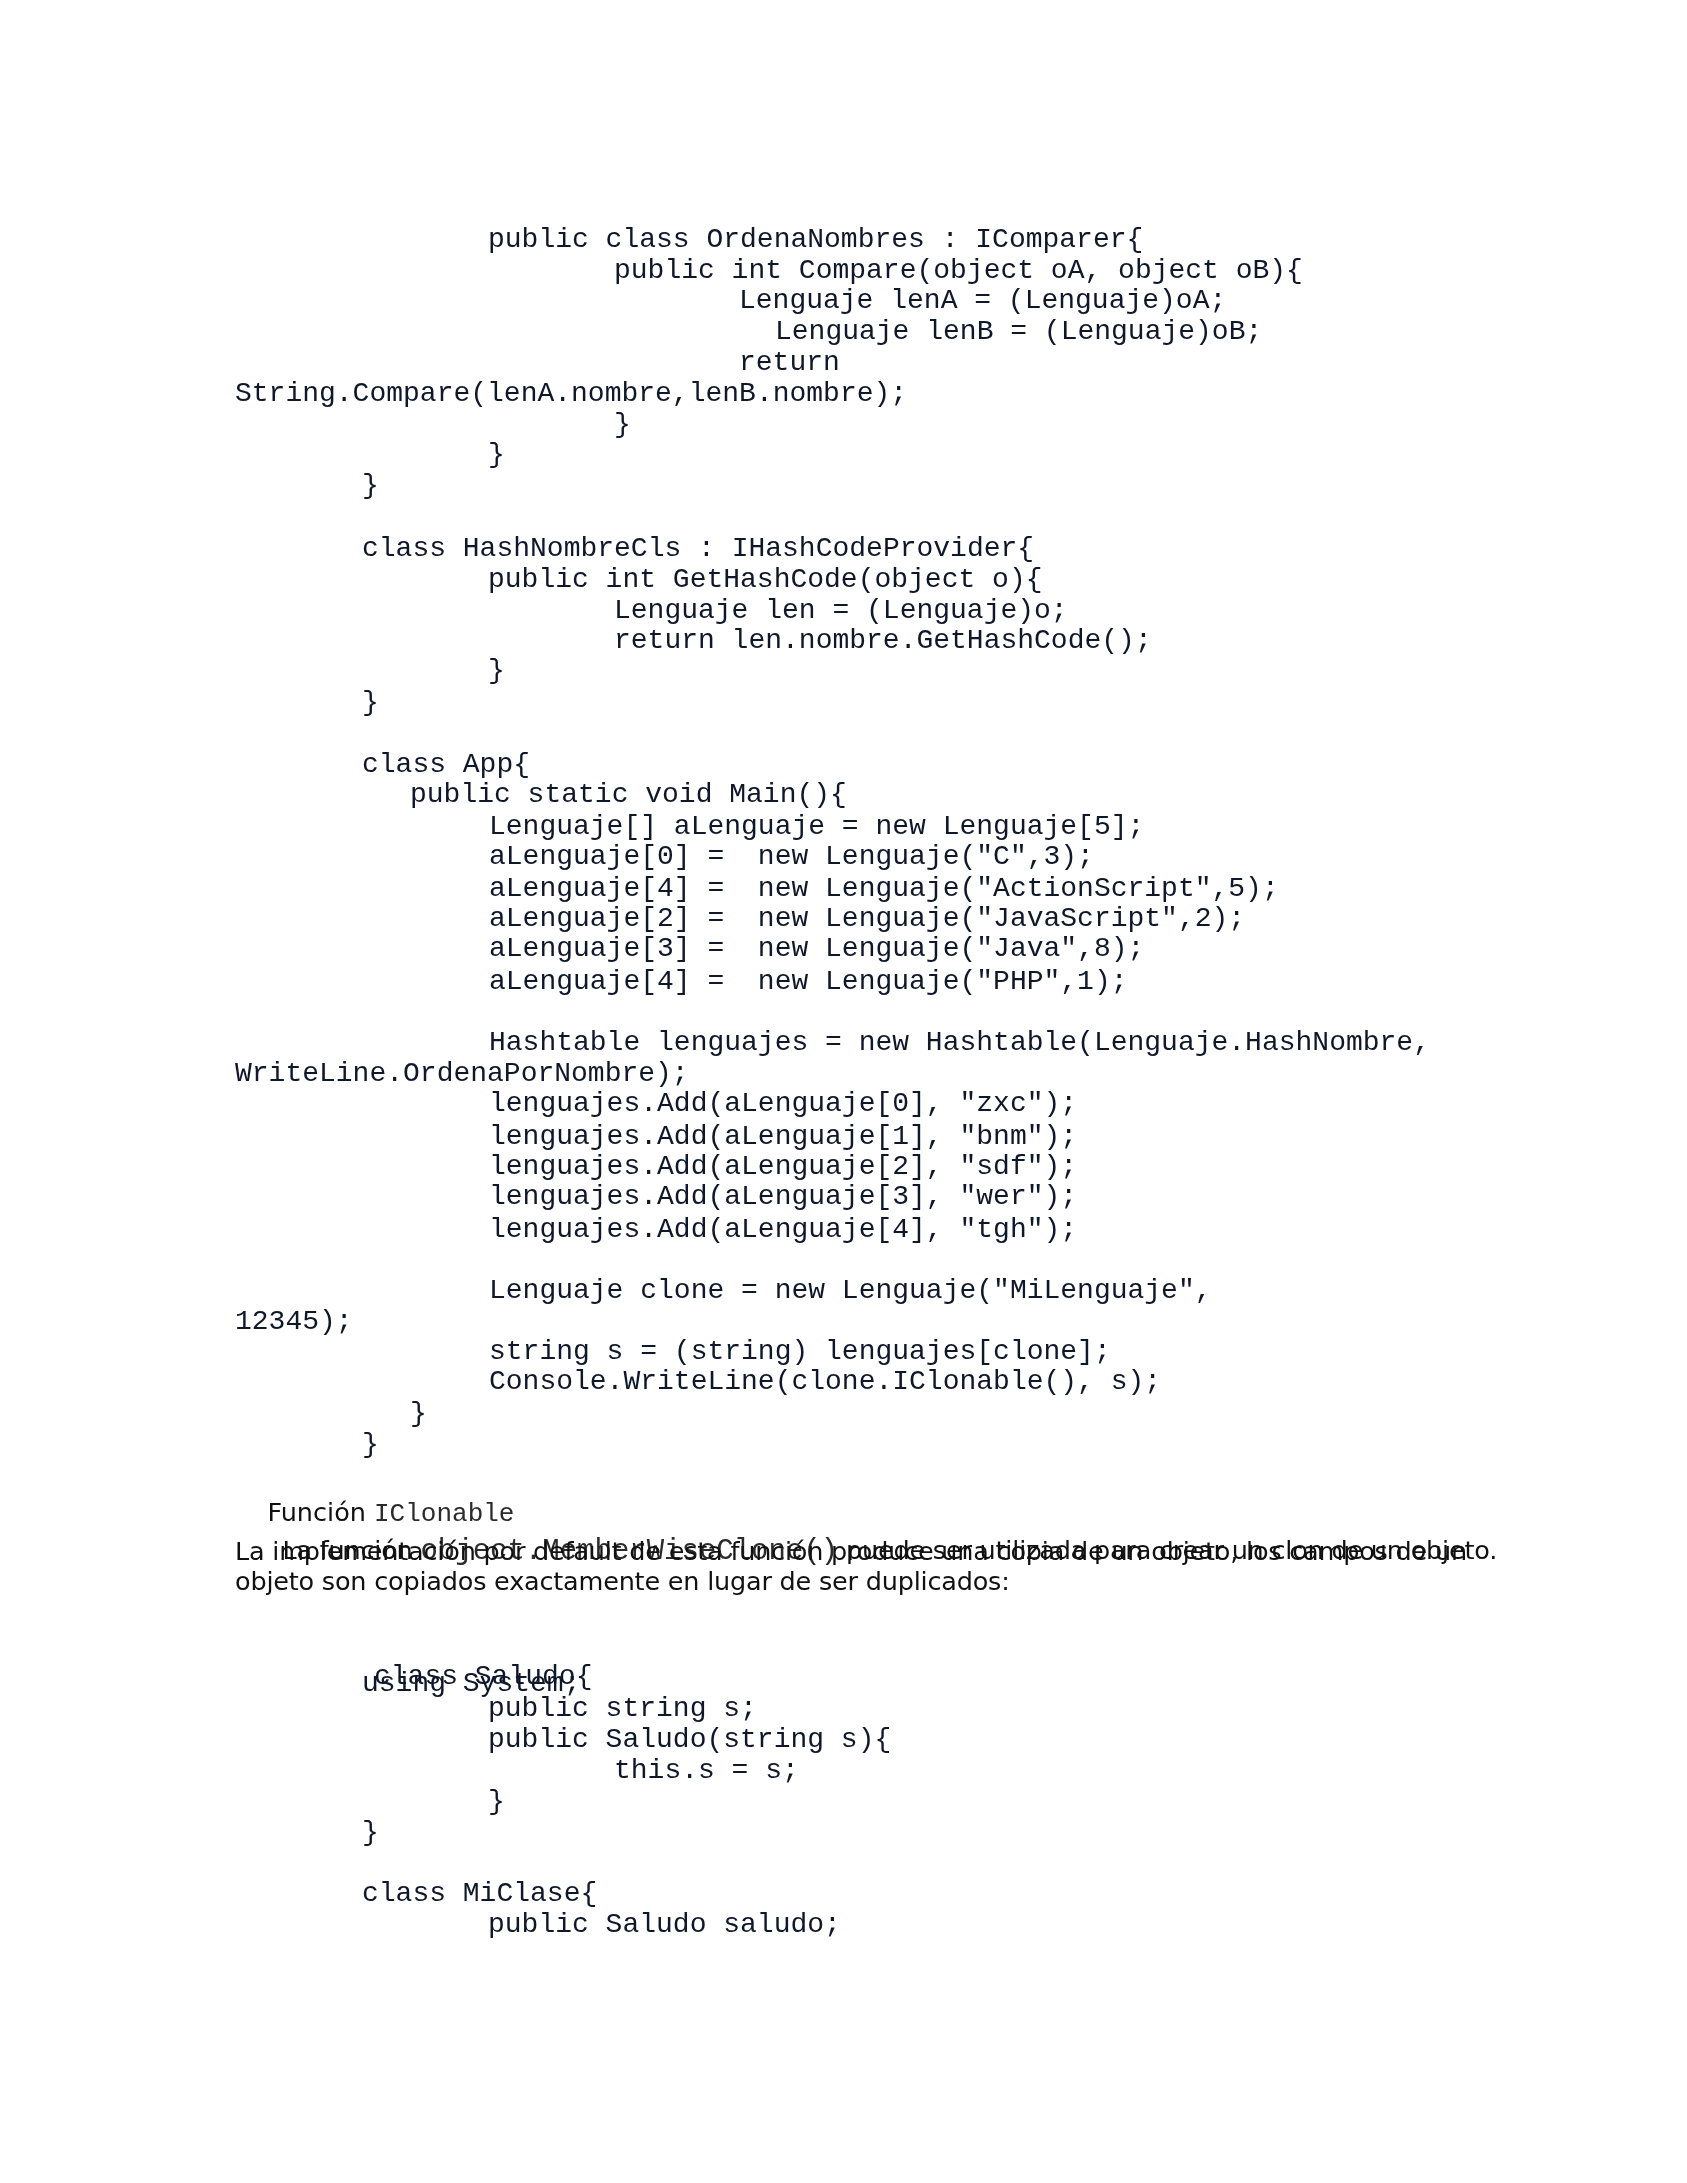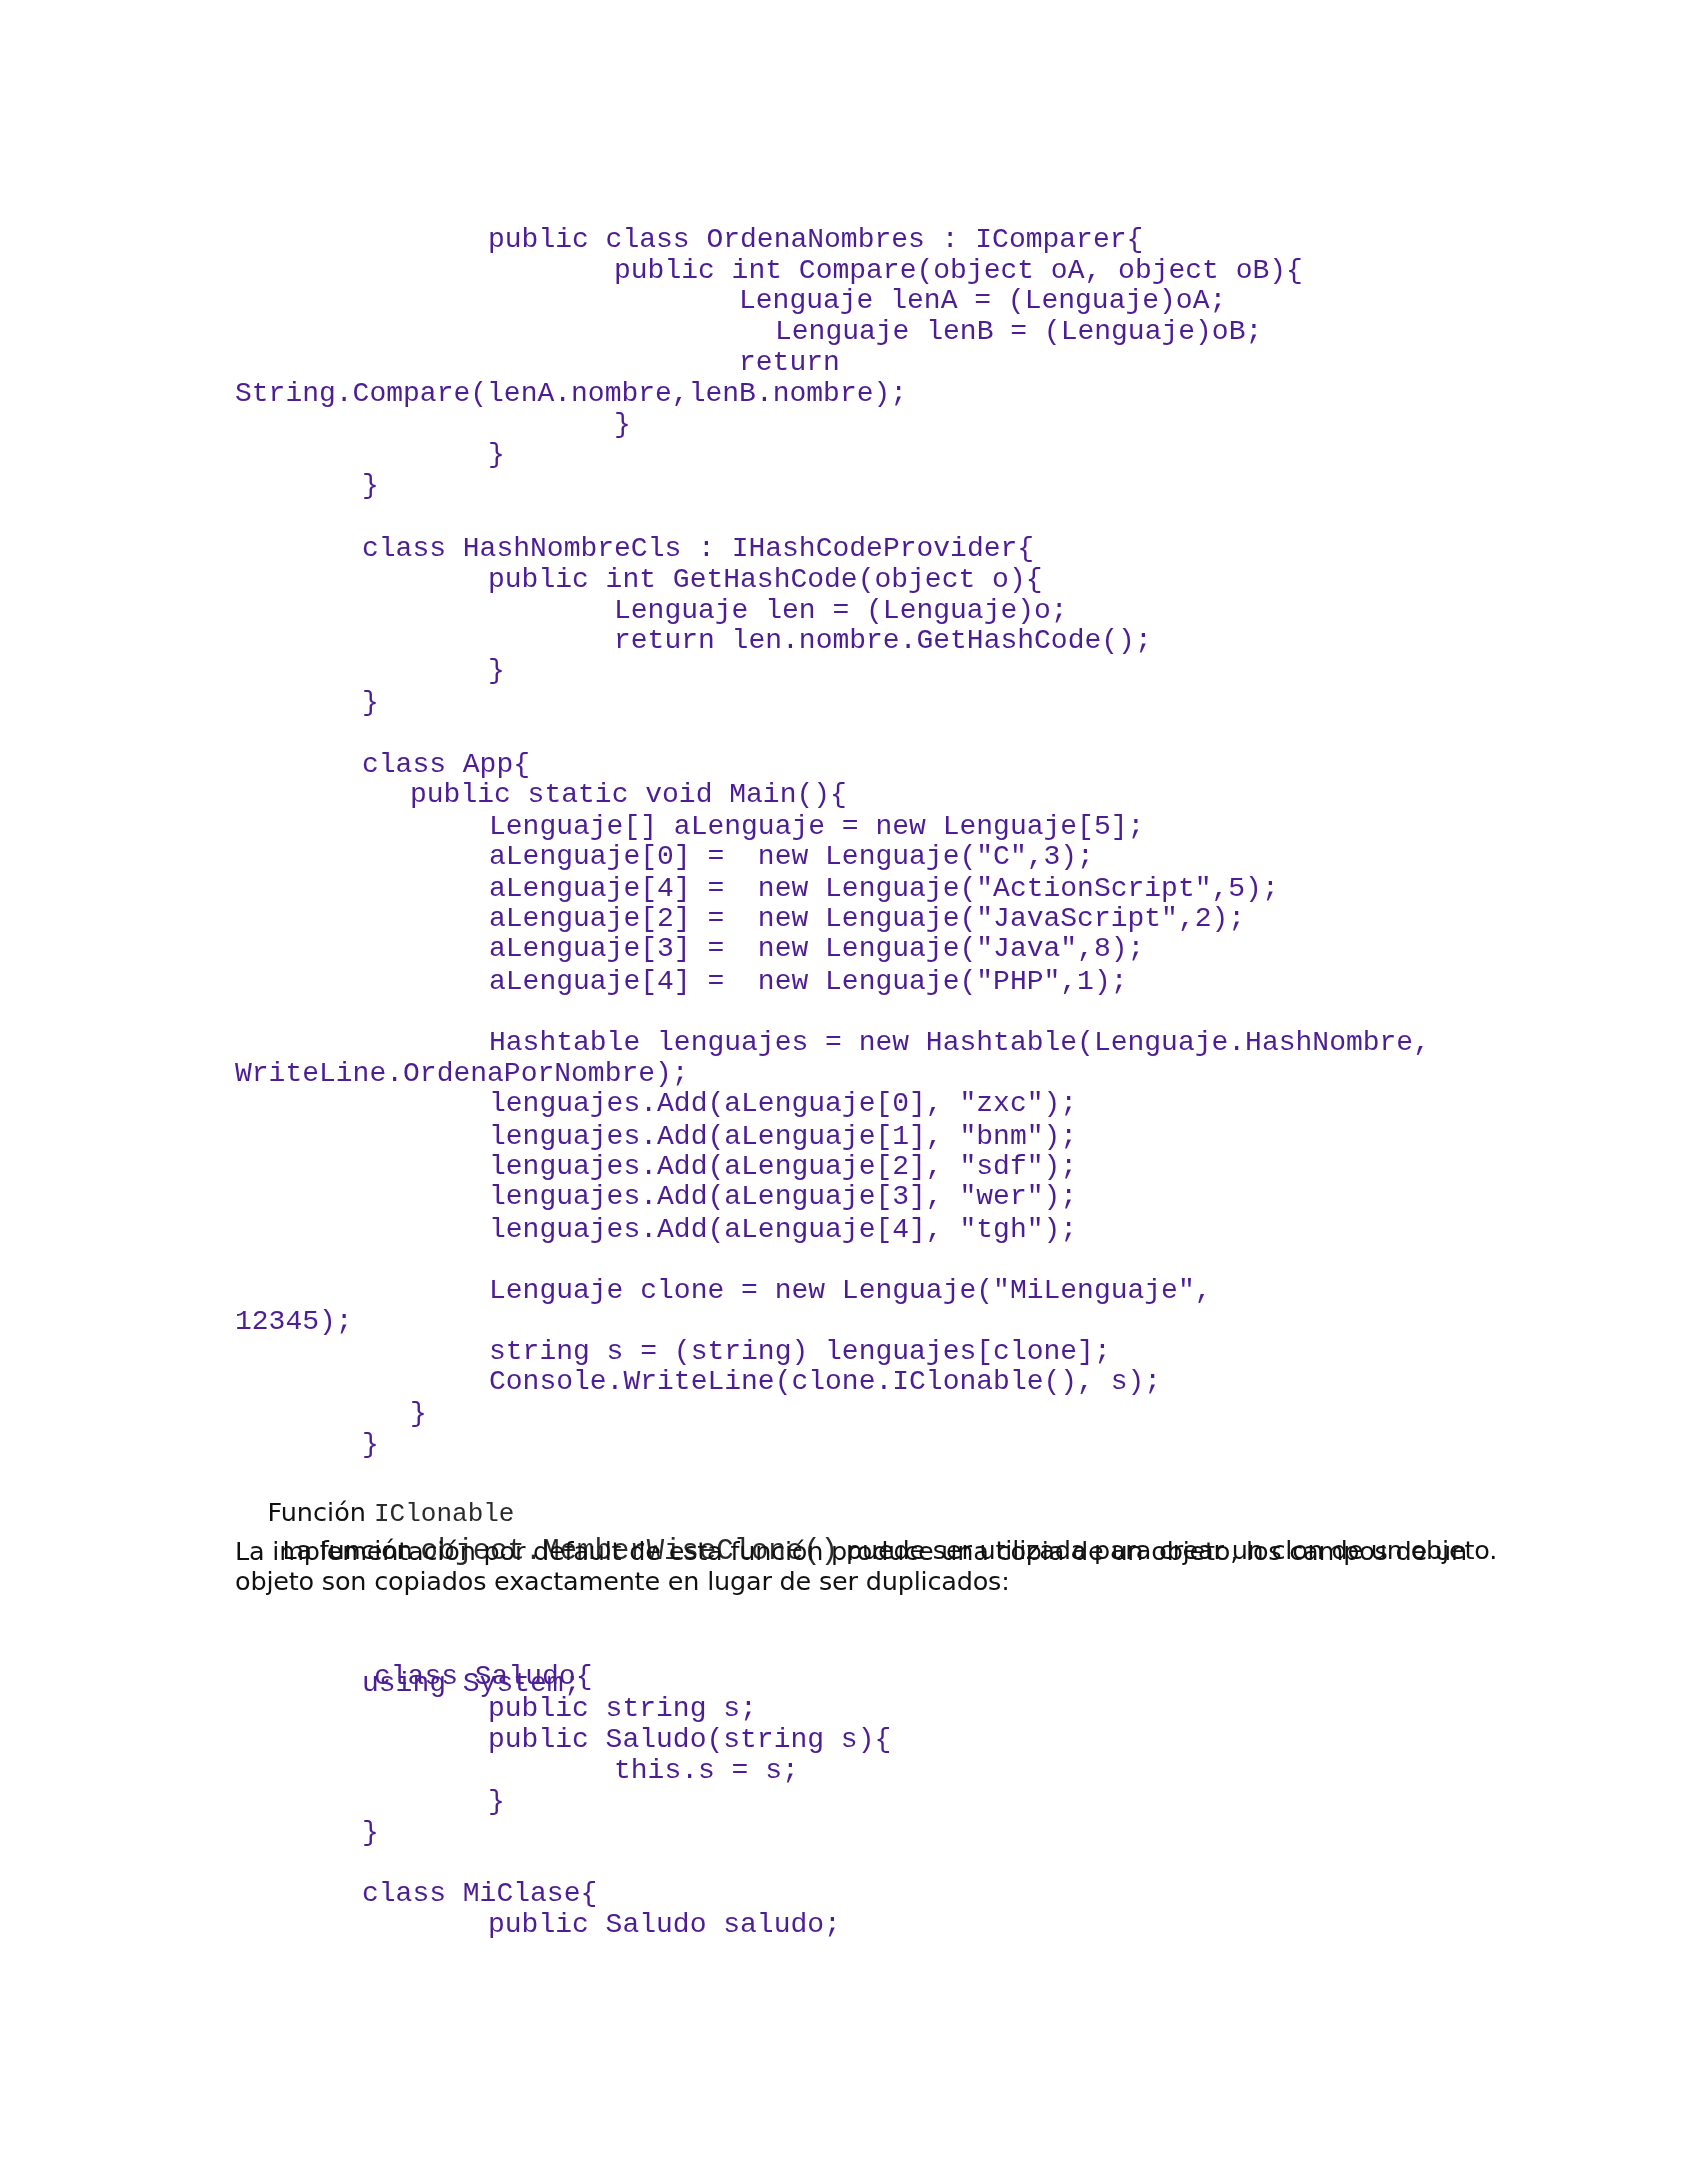--- a/index.html
+++ b/index.html
@@ -5,21 +5,21 @@
   html, body { margin: 0; padding: 0; background: #ffffff; }
   body { width: 1687px; height: 2183px; position: relative; overflow: hidden; }
   .page { position: absolute; left: 0; top: 0; width: 1687px; height: 2183px; background: #ffffff; }
   .ln {
     position: absolute;
     white-space: pre;
     font-family: "Liberation Mono", "DejaVu Sans Mono", monospace;
     font-size: 28px;
     line-height: 31px;
     height: 31px;
-    color: #4c1d95;
+    color: #0f172a;
   }
   .prose {
     position: absolute;
     white-space: pre;
     font-family: "DejaVu Sans", "Liberation Sans", sans-serif;
     font-size: 25.5px;
     line-height: 31px;
     height: 31px;
     color: #111111;
     letter-spacing: -0.2px;

